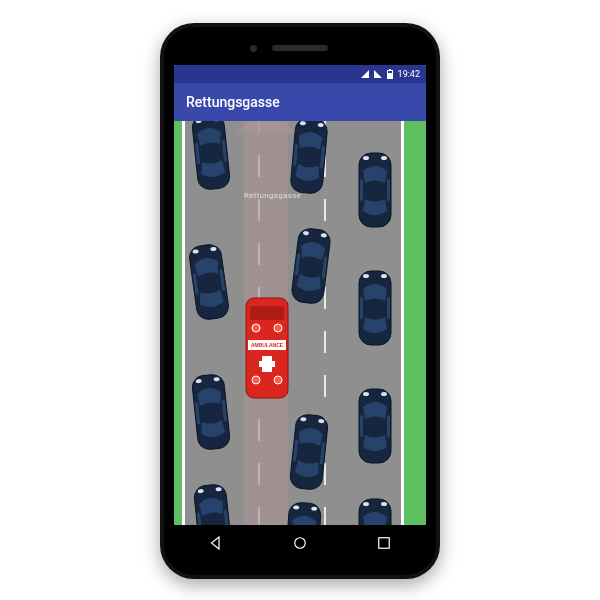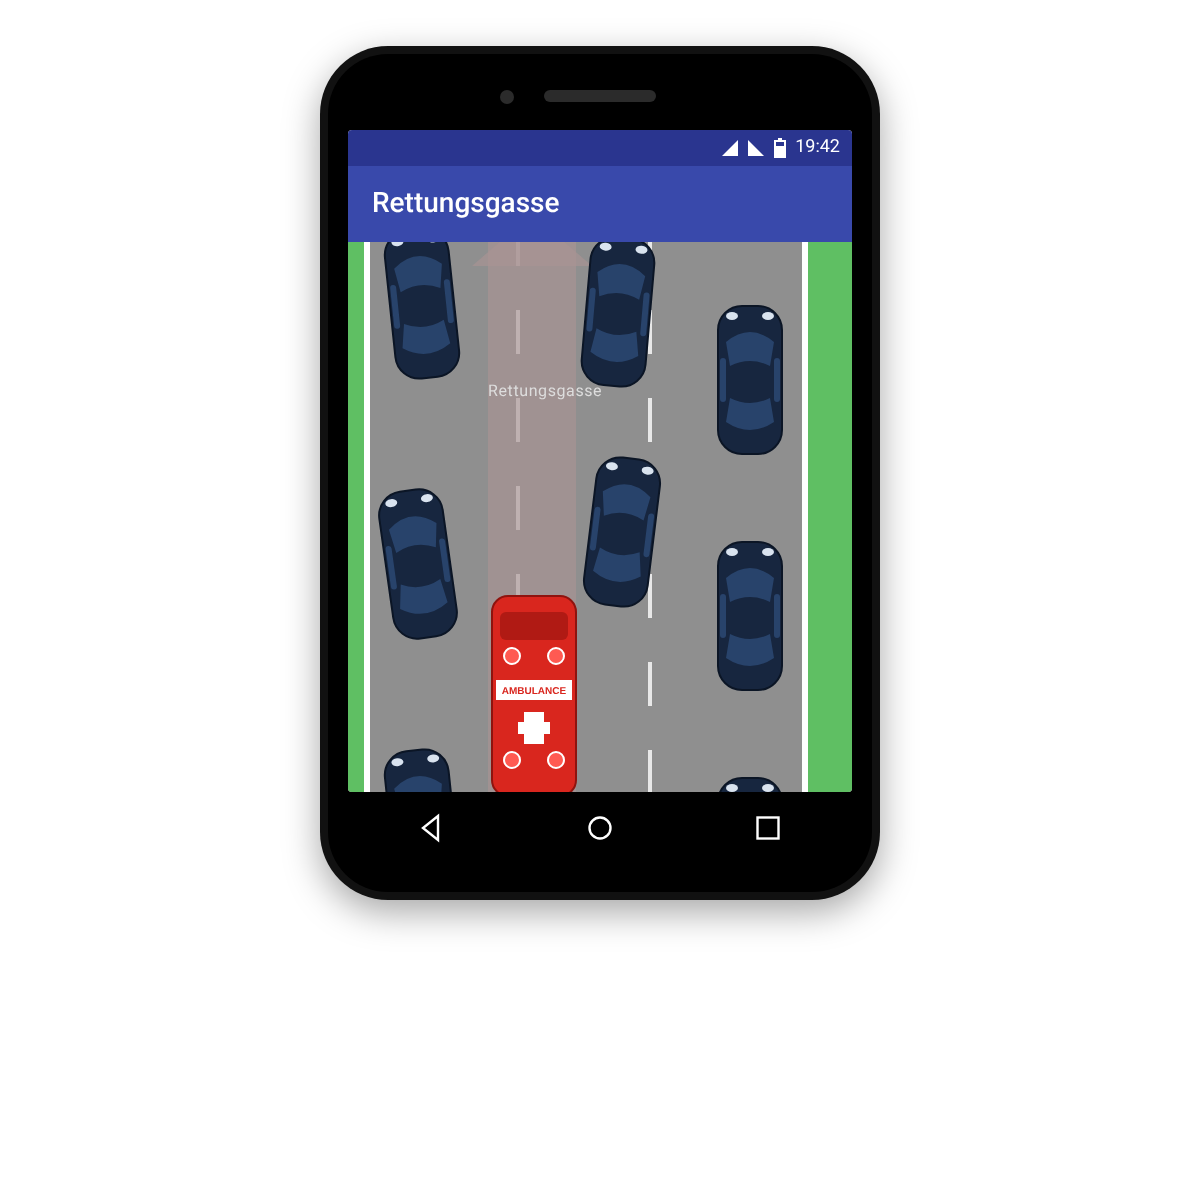--- a/index.html
+++ b/index.html
@@ -1,18 +1,18 @@
 <!DOCTYPE html>
 <html><head>
 <meta charset="utf-8">
 <style>
   html,body{margin:0;padding:0;width:600px;height:600px;background:transparent;font-family:Roboto,Arial,sans-serif;}
   .stage{position:relative;width:600px;height:600px;}
   
-  .phone{position:absolute;left:160px;top:23px;width:280px;height:427px;background:#111;border-radius:34px;
+  .phone{position:absolute;left:160px;top:23px;width:280px;height:556px;background:#111;border-radius:34px;
          box-shadow:0 6px 18px rgba(0,0,0,.35);}
   .phone::before{content:"";position:absolute;inset:4px;border-radius:30px;background:#000;}
   .speaker{position:absolute;top:22px;left:50%;transform:translateX(-50%);width:56px;height:6px;border-radius:3px;background:#2b2b2b;}
   .cam{position:absolute;top:22px;left:calc(50% - 50px);width:7px;height:7px;border-radius:50%;background:#2b2b2b;}
   .screen{position:absolute;left:14px;right:14px;top:42px;bottom:54px;background:#fff;overflow:hidden;border-radius:2px;}
   
   .status{height:18px;background:#2a358f;color:#fff;font-size:9px;display:flex;align-items:center;justify-content:flex-end;padding:0 6px;gap:5px;}
   .status .tri{width:0;height:0;border-style:solid;border-width:0 0 8px 8px;border-color:transparent transparent #fff transparent;}
   .status .batt{width:6px;height:9px;border:1px solid #fff;box-sizing:border-box;position:relative;}
   .status .batt::before{content:"";position:absolute;top:-2px;left:1px;width:2px;height:1px;background:#fff;}

